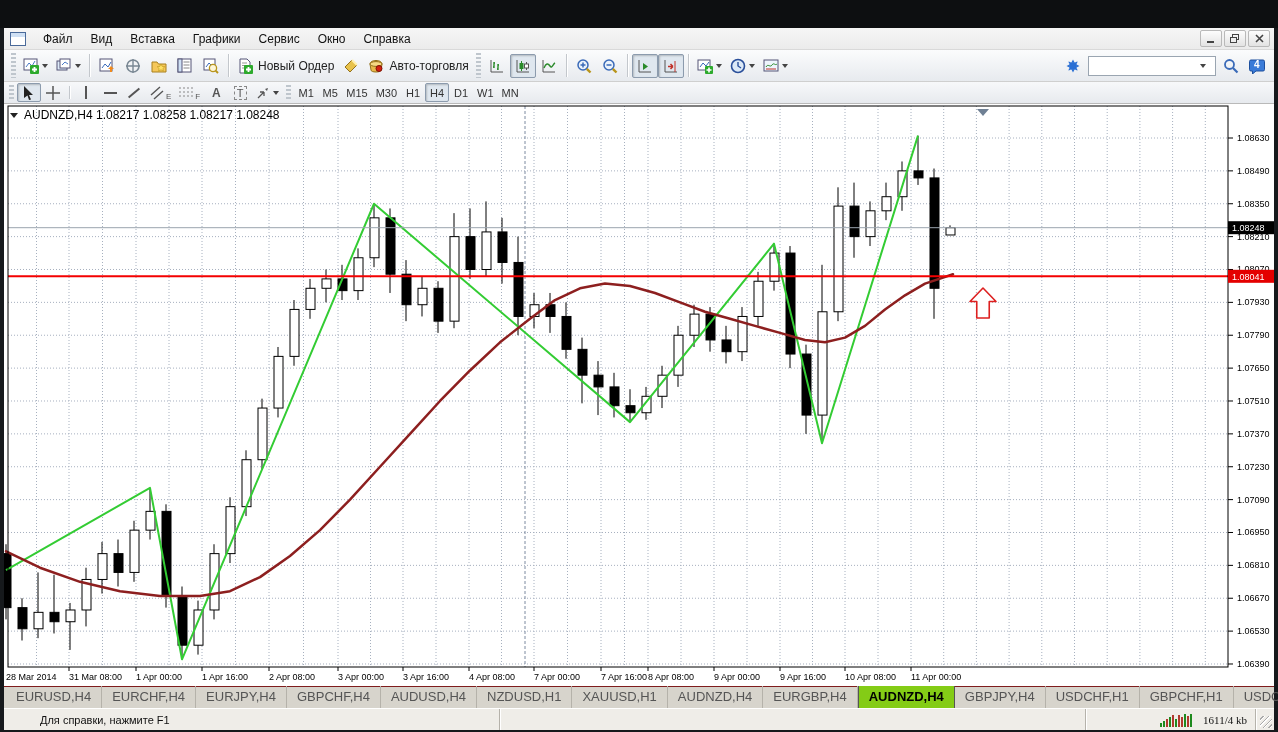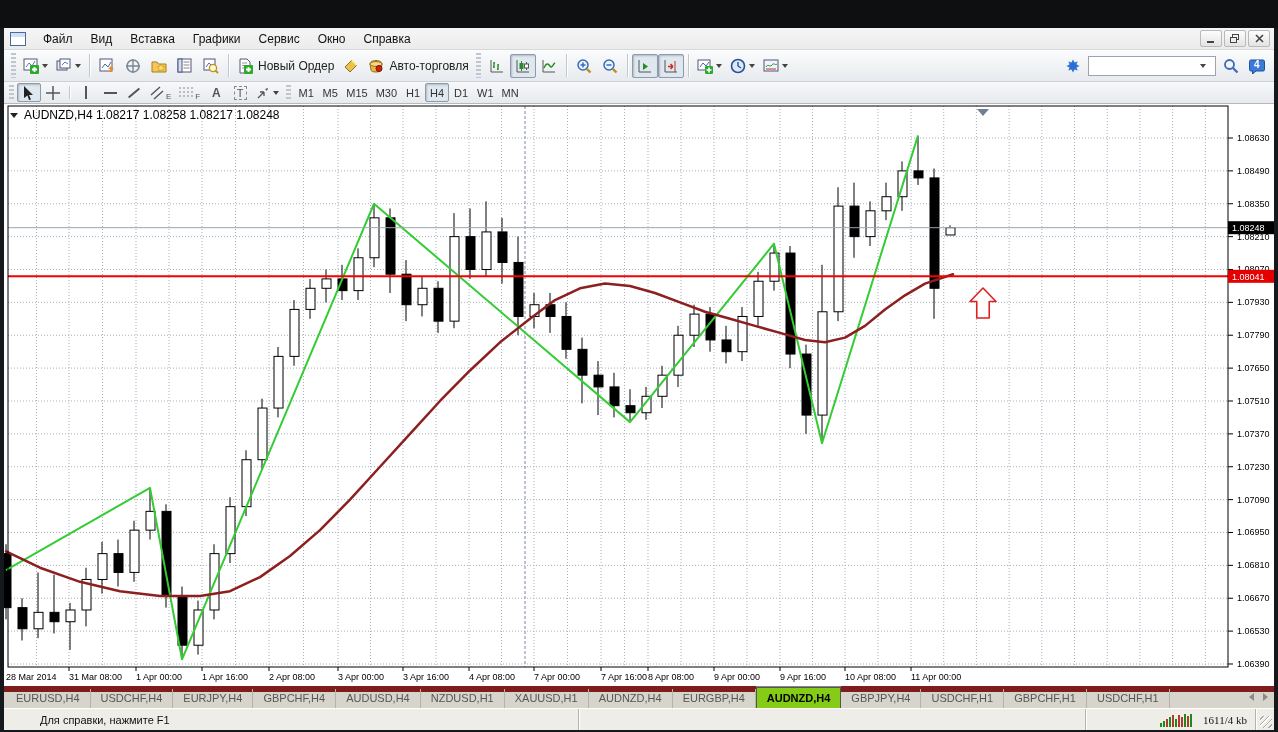--- a/index.html
+++ b/index.html
@@ -73,37 +73,37 @@
 
   
   .chart-zone { flex:0 0 582px; position:relative; background:#fff; }
   .chart-info { position:absolute; left:6px; top:4px; font-size:12px; color:#000;
     display:flex; align-items:center; z-index:5; }
   .chart-info .tri { width:0; height:0; border-left:4px solid transparent; border-right:4px solid transparent;
     border-top:5px solid #222; margin-right:6px; }
   .chart-svg { position:absolute; inset:0; }
 
   
-  .tabbar { height:22px; background:#d7d4cc; border-top:6px solid #7f1d1d;
-    display:flex; align-items:flex-end; padding:0 2px; font-size:11px; color:#555; }
+  .tabbar { height:22px; background:#d7d4cc; border-top:1px solid #7f1d1d;
+    display:flex; align-items:flex-end; padding:0 2px; font-size:13px; color:#555; }
   .tab { padding:3px 10px 4px 10px; border-right:1px solid #b5b2aa; cursor:pointer; white-space:nowrap; }
   .tab.active { background:#84cc16; border:1px solid #555; border-bottom:none; color:#000; font-weight:bold;
     padding-top:4px; box-shadow:0 -1px 0 #888; }
   .tab-arrows { margin-left:auto; display:flex; align-items:center; padding-bottom:4px; }
   .tarr { width:14px; height:14px; display:flex; align-items:center; justify-content:center; cursor:pointer; }
   .tarr span { width:0; height:0; border-top:4px solid transparent; border-bottom:4px solid transparent; }
   .tarr .left  { border-right:5px solid #8a8a8a; }
   .tarr .right { border-left:5px solid #8a8a8a; }
 
   
   .statusbar { height:22px; background:#efedе8; background:#efede8; display:flex; align-items:stretch;
     font-size:11px; color:#111; border-top:1px solid #fff; }
   .sb-panel { display:flex; align-items:center; padding:0 8px; border-right:1px solid #b5b2aa;
     box-shadow:1px 0 0 #fff; }
-  .sb-help { width:575px;padding-left:36px; }
+  .sb-help { width:496px;padding-left:36px; }
   .sb-fill { flex:1; }
   .sb-net { width:170px; justify-content:flex-end;font-family:Liberation Serif, serif; }
   .connbars { display:flex; align-items:flex-end; height:14px; margin-right:10px; }
   .connbars i { width:2px; margin-right:1px; display:block; }
   .sb-grip { width:18px; position:relative; }
   .sb-grip::after { content:""; position:absolute; right:2px; bottom:2px; width:12px; height:12px;
     background:repeating-linear-gradient(135deg,transparent 0 2px,#aaa 2px 3px,#fff 3px 4px); }
 </style>
 </head>
 <body>
@@ -655,21 +655,21 @@
             <text x="776" y="576" font-size="9px" fill="#000000" font-family="Liberation Sans, sans-serif">9 Apr 16:00</text>
             <line x1="841" y1="563" x2="841" y2="567" stroke="#000"></line>
             <text x="841" y="576" font-size="9px" fill="#000000" font-family="Liberation Sans, sans-serif">10 Apr 08:00</text>
             <line x1="907" y1="563" x2="907" y2="567" stroke="#000"></line>
             <text x="907" y="576" font-size="9px" fill="#000000" font-family="Liberation Sans, sans-serif">11 Apr 00:00</text>
           </svg>
     </div>
 
     <div class="tabbar">
       <div class="tab">EURUSD,H4</div>
-      <div class="tab">USDCHF,H4</div>
+      <div class="tab">EURCHF,H4</div>
       <div class="tab">EURJPY,H4</div>
       <div class="tab">GBPCHF,H4</div>
       <div class="tab">AUDUSD,H4</div>
       <div class="tab">NZDUSD,H1</div>
       <div class="tab">XAUUSD,H1</div>
       <div class="tab">AUDNZD,H4</div>
       <div class="tab">EURGBP,H4</div>
       <div class="tab active">AUDNZD,H4</div>
       <div class="tab">GBPJPY,H4</div>
       <div class="tab">USDCHF,H1</div>

